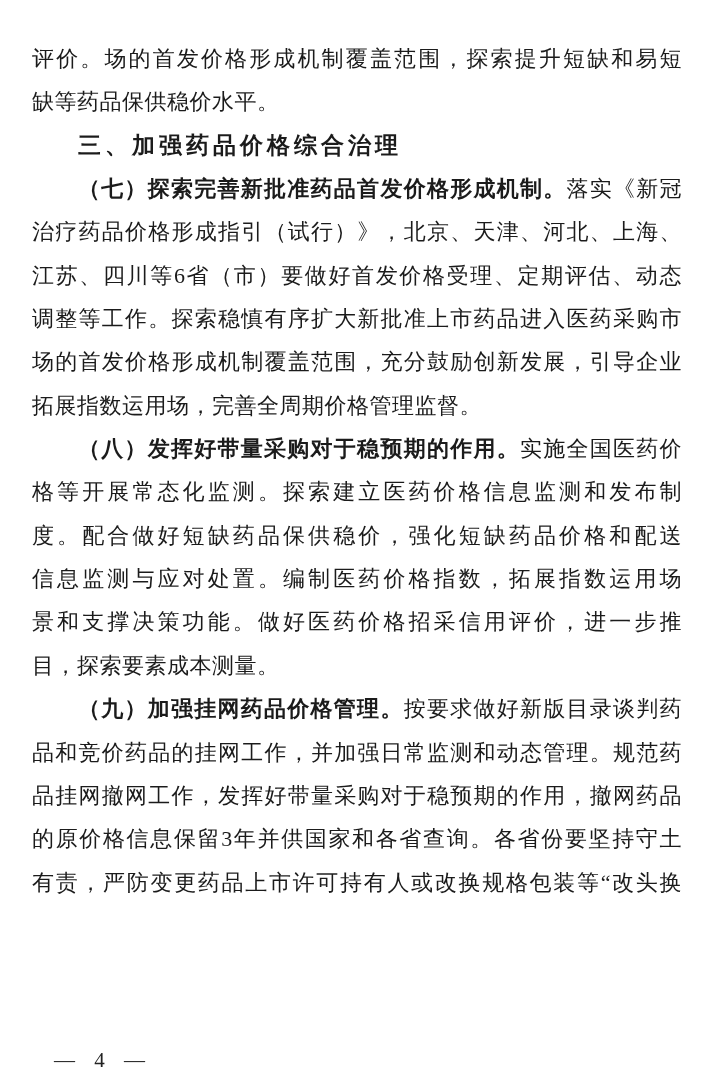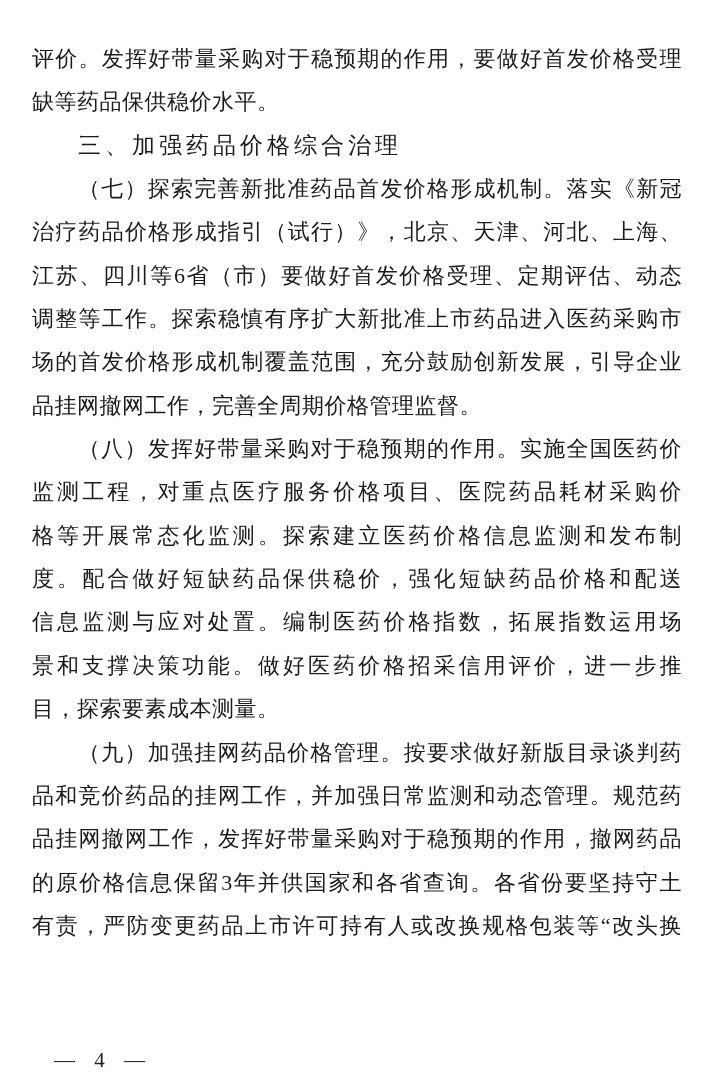--- a/index.html
+++ b/index.html
@@ -43,51 +43,50 @@
   .line.indent {
     text-indent: 46px;
   }
   .line.heading {
     font-family: "Liberation Sans", "DejaVu Sans", sans-serif;
     font-weight: 700;
     font-size: 23px;
     letter-spacing: 4px;
   }
   .seg-bold {
-    font-weight: 400;
+    font-weight: 700;
     margin-top: 30px;
   }
   .page-footer {
     position: absolute;
     left: 54px;
     top: 1042px;
     height: 36px;
     line-height: 36px;
     font-size: 21px;
     letter-spacing: 2px;
     word-spacing: 10px;
     color: #222;
   }
 </style>
 </head>
 <body>
 
 <div class="page">
   <div class="doc-lines" id="doc-lines">
-      <div class="line justify"><span class="seg">评价。发挥好带量采购对于稳预期的作用，要做好首发价格受理</span></div>
+      <div class="line justify"><span class="seg">评价。场的首发价格形成机制覆盖范围，探索提升短缺和易短</span></div>
       <div class="line left"><span class="seg">缺等药品保供稳价水平。</span></div>
       <div class="line left indent heading"><span class="seg-bold">三、加强药品价格综合治理</span></div>
       <div class="line justify indent"><span class="seg-bold">（七）探索完善新批准药品首发价格形成机制。</span><span class="seg">落实《新冠</span></div>
       <div class="line justify"><span class="seg">治疗药品价格形成指引（试行）》，北京、天津、河北、上海、</span></div>
       <div class="line justify"><span class="seg">江苏、四川等6省（市）要做好首发价格受理、定期评估、动态</span></div>
       <div class="line justify"><span class="seg">调整等工作。探索稳慎有序扩大新批准上市药品进入医药采购市</span></div>
       <div class="line justify"><span class="seg">场的首发价格形成机制覆盖范围，充分鼓励创新发展，引导企业</span></div>
-      <div class="line left"><span class="seg">品挂网撤网工作，完善全周期价格管理监督。</span></div>
+      <div class="line left"><span class="seg">拓展指数运用场，完善全周期价格管理监督。</span></div>
       <div class="line justify indent"><span class="seg-bold">（八）发挥好带量采购对于稳预期的作用。</span><span class="seg">实施全国医药价格</span></div>
-      <div class="line justify"><span class="seg">监测工程，对重点医疗服务价格项目、医院药品耗材采购价</span></div>
       <div class="line justify"><span class="seg">格等开展常态化监测。探索建立医药价格信息监测和发布制</span></div>
       <div class="line justify"><span class="seg">度。配合做好短缺药品保供稳价，强化短缺药品价格和配送</span></div>
       <div class="line justify"><span class="seg">信息监测与应对处置。编制医药价格指数，拓展指数运用场</span></div>
       <div class="line justify"><span class="seg">景和支撑决策功能。做好医药价格招采信用评价，进一步推</span></div>
       <div class="line left"><span class="seg">目，探索要素成本测量。</span></div>
       <div class="line justify indent"><span class="seg-bold">（九）加强挂网药品价格管理。</span><span class="seg">按要求做好新版目录谈判药</span></div>
       <div class="line justify"><span class="seg">品和竞价药品的挂网工作，并加强日常监测和动态管理。规范药</span></div>
       <div class="line justify"><span class="seg">品挂网撤网工作，发挥好带量采购对于稳预期的作用，撤网药品</span></div>
       <div class="line justify"><span class="seg">的原价格信息保留3年并供国家和各省查询。各省份要坚持守土</span></div>
       <div class="line justify"><span class="seg">有责，严防变更药品上市许可持有人或改换规格包装等“改头换</span></div>

